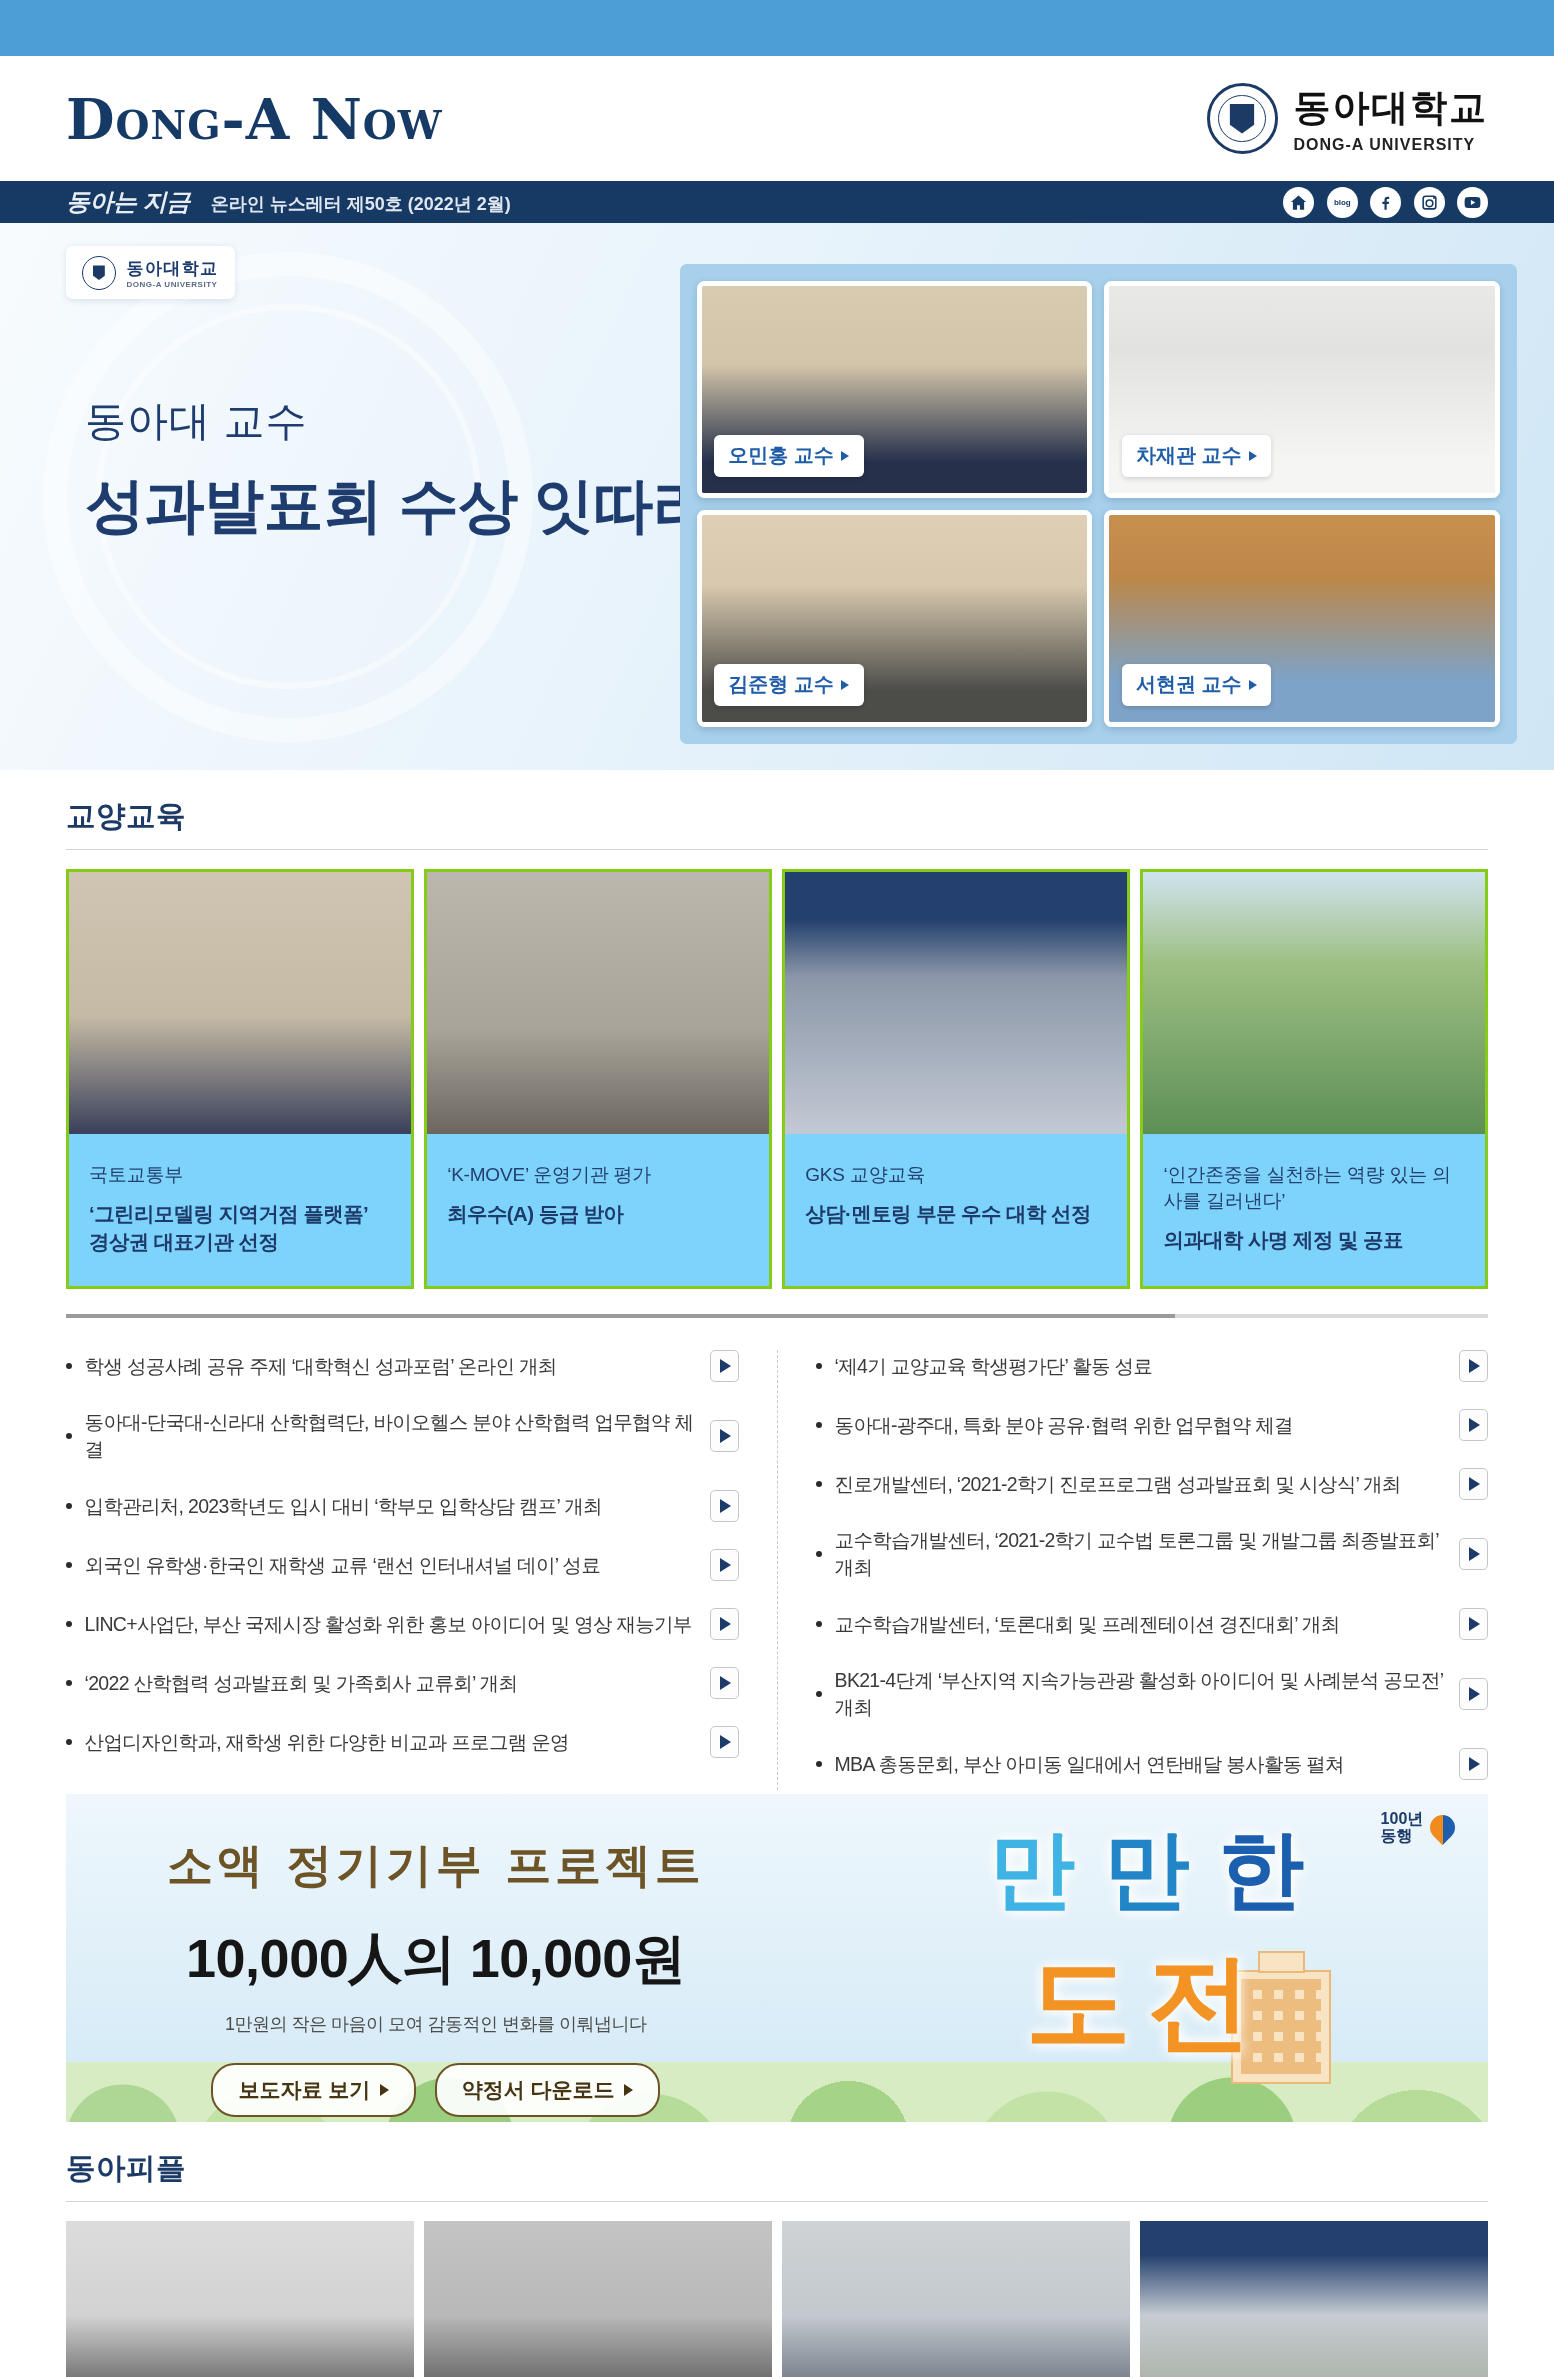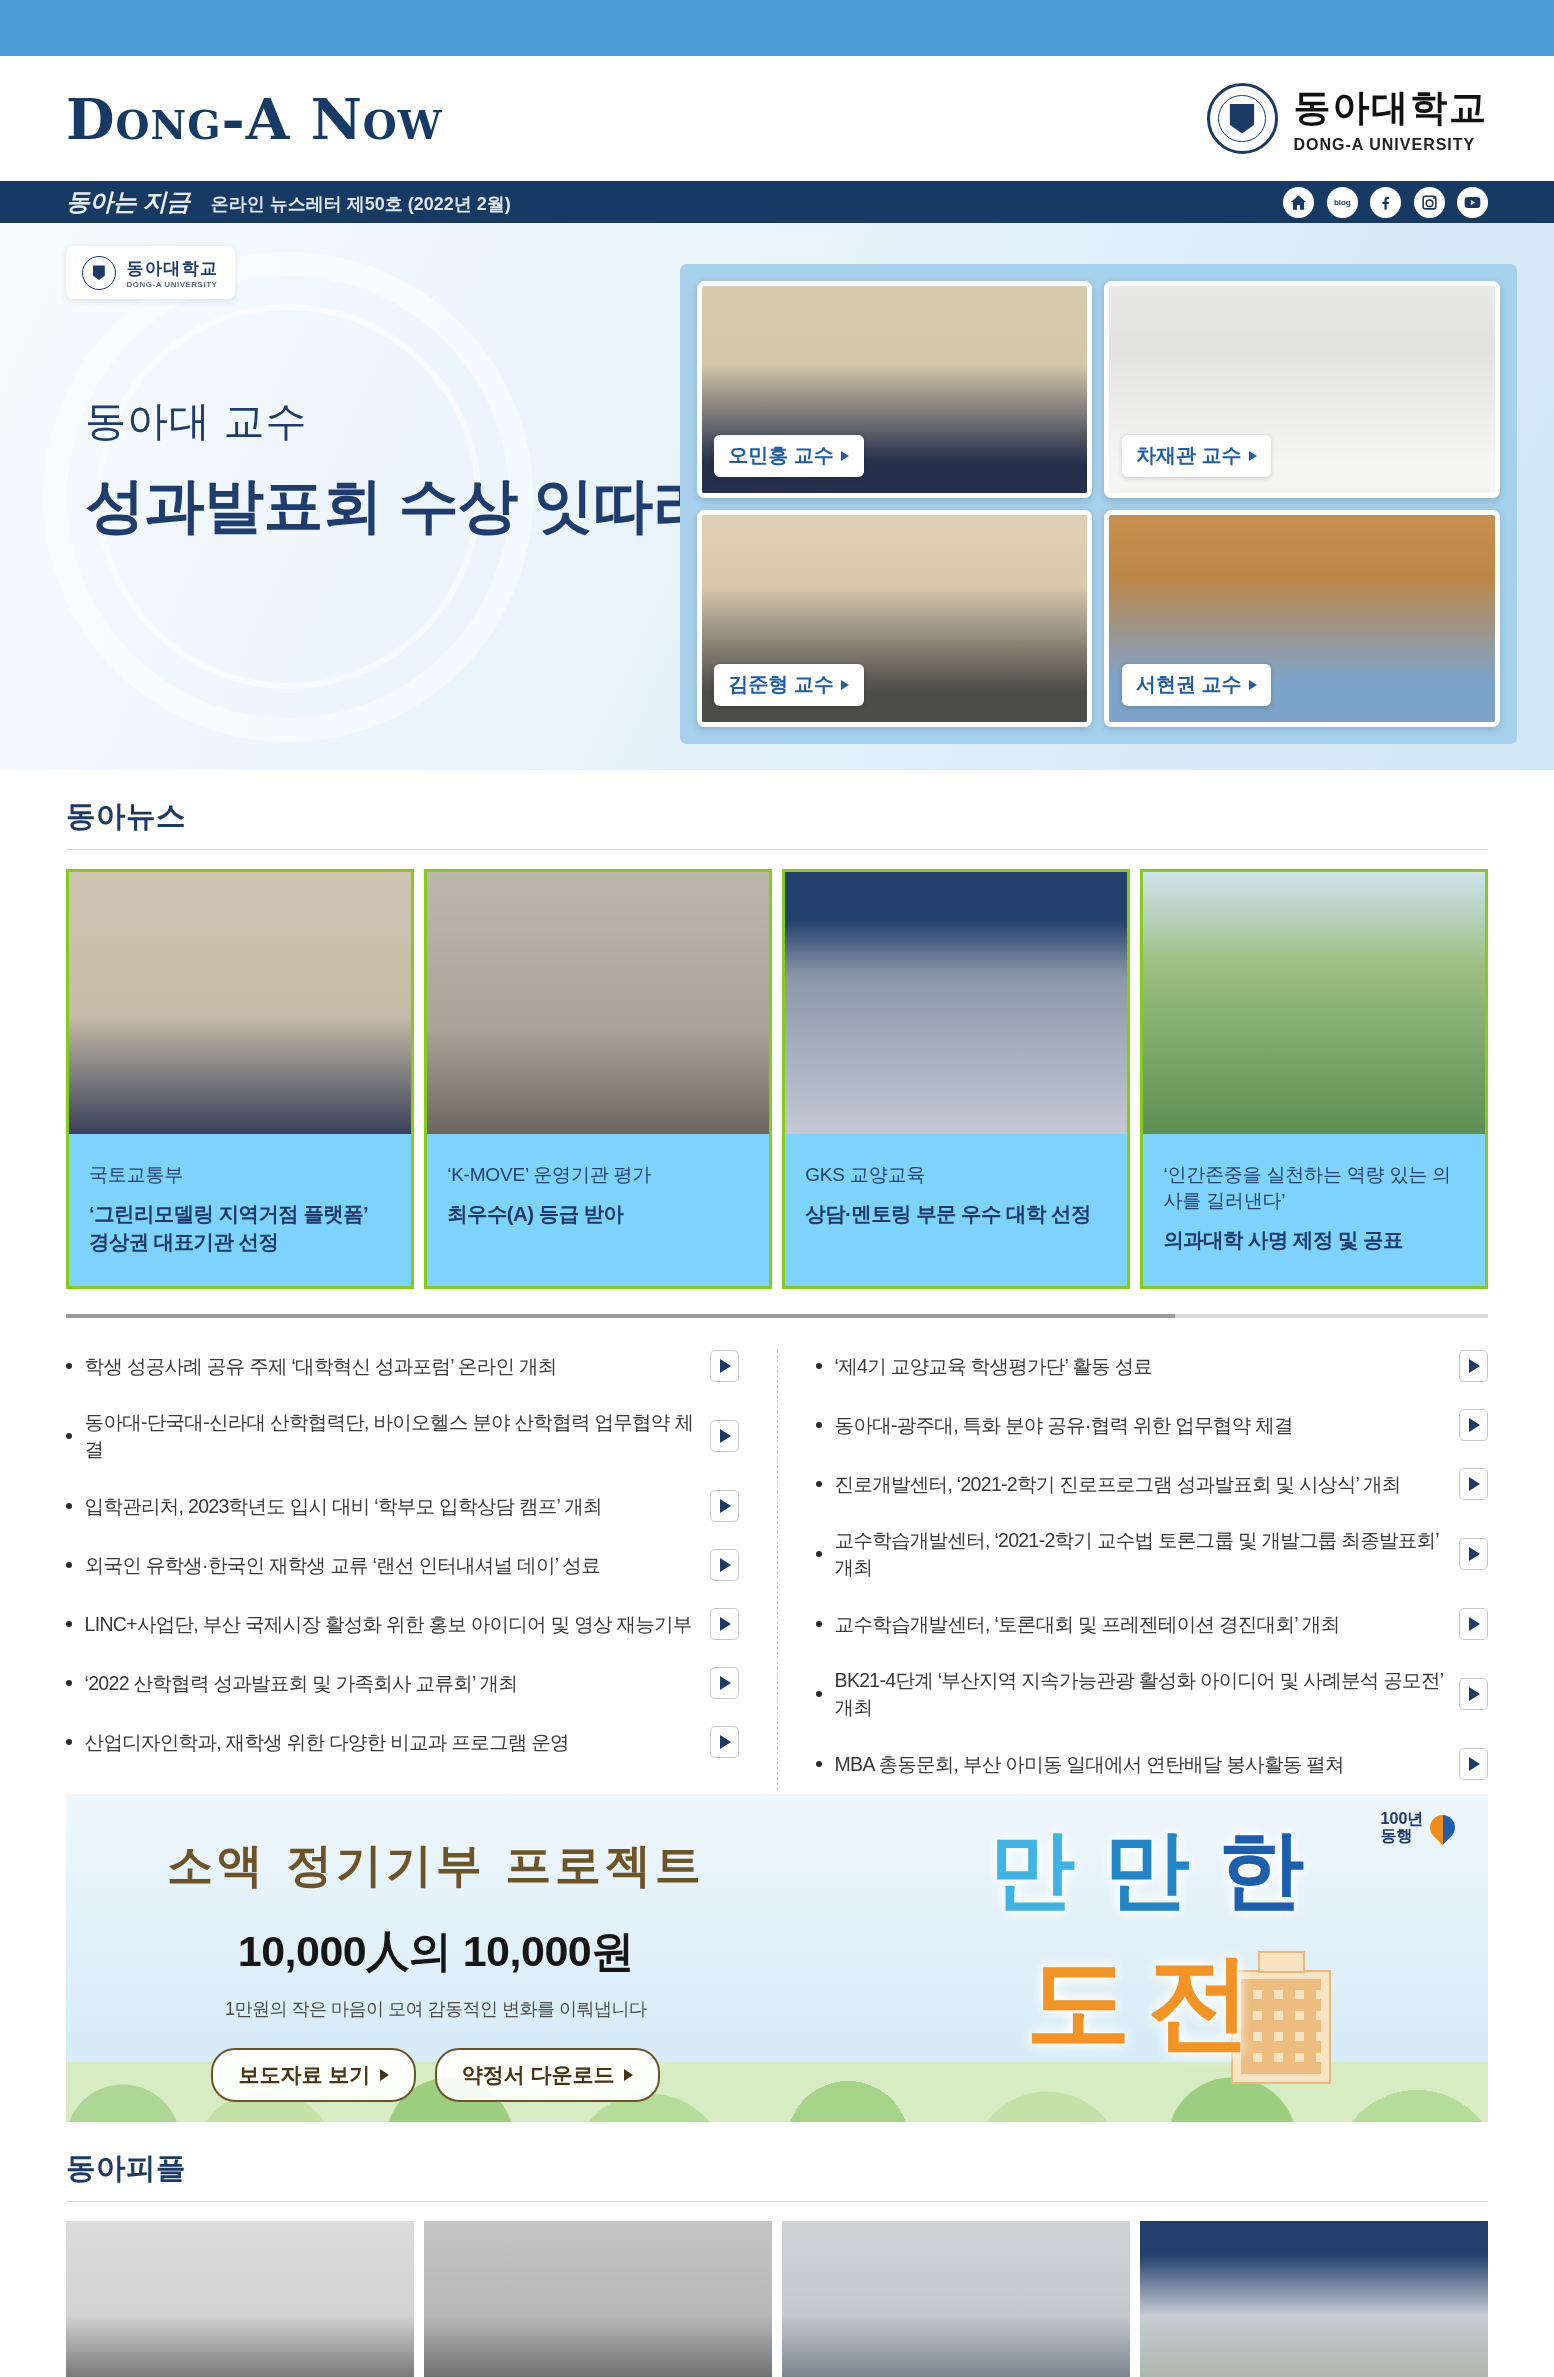--- a/index.html
+++ b/index.html
@@ -128,21 +128,21 @@
   .building::before { content:""; position:absolute; left:-2.9px; right:-2.9px; top:-21px; height:18px;
     background:#f8e3c2; border:2.9px solid #eab878; width:43px; margin:0 auto; }
   .building .windows { position:absolute; inset:7.6px;
     background:repeating-linear-gradient(90deg,#e8a85c 0 12.4px,transparent 12.4px 21px),
                repeating-linear-gradient(0deg,#e8a85c 0 12.4px,transparent 12.4px 21px);
     opacity:.65; }
   .banner-inner { position:relative; height:100%; display:flex; }
   .banner-left { width:52%; padding-top:41px; text-align:center; }
   .banner-title { font-family:"DejaVu Serif","Liberation Serif",serif; font-size:46px; font-weight:700;
     color:#6d5426; letter-spacing:3.8px; }
-  .banner-amount { font-size:43px; font-weight:800; color:#161616; margin-top:26px; letter-spacing:-0.5px; }
+  .banner-amount { font-size:54px; font-weight:800; color:#161616; margin-top:26px; letter-spacing:-0.5px; }
   .banner-sub { font-size:18px; color:#4c4c4c; margin-top:16px; letter-spacing:-0.5px; }
   .banner-ctas { margin-top:27px; display:flex; gap:19px; justify-content:center; }
   .banner-btn { display:flex; align-items:center; gap:9.5px; background:rgba(255,255,255,.92);
     border:2.4px solid #6d5426; border-radius:24px; padding:11.4px 25px;
     font-size:21px; font-weight:700; color:#463413; cursor:pointer; }
   .banner-btn .tri { width:0; height:0; border-left:9.5px solid #463413;
     border-top:6.2px solid transparent; border-bottom:6.2px solid transparent; }
   .banner-right { width:48%; position:relative; padding-top:18px; text-align:center; }
   .slogan1 { font-size:86px; font-weight:800; letter-spacing:28.5px; margin-right:-28.5px;
     text-shadow:0 0 12.4px #fff,0 0 12.4px #fff; }
@@ -249,21 +249,21 @@
             <span>서현권 교수</span>
               <span class="tri"></span>
           </div>
         </div>
       </div>
     </div>
   </div>
 </div>
 
 <div class="content">
-  <div class="section-title">동아뉴스</div>
+  <div class="section-title">교양교육</div>
 
   <div class="cards4">
     <div class="news-card">
       <div class="news-img ni1"></div>
       <div class="news-txt">
         <div class="news-l1">국토교통부</div>
         <div class="news-l2">‘그린리모델링 지역거점 플랫폼’ 경상권 대표기관 선정</div>
       </div>
     </div>
     <div class="news-card">

